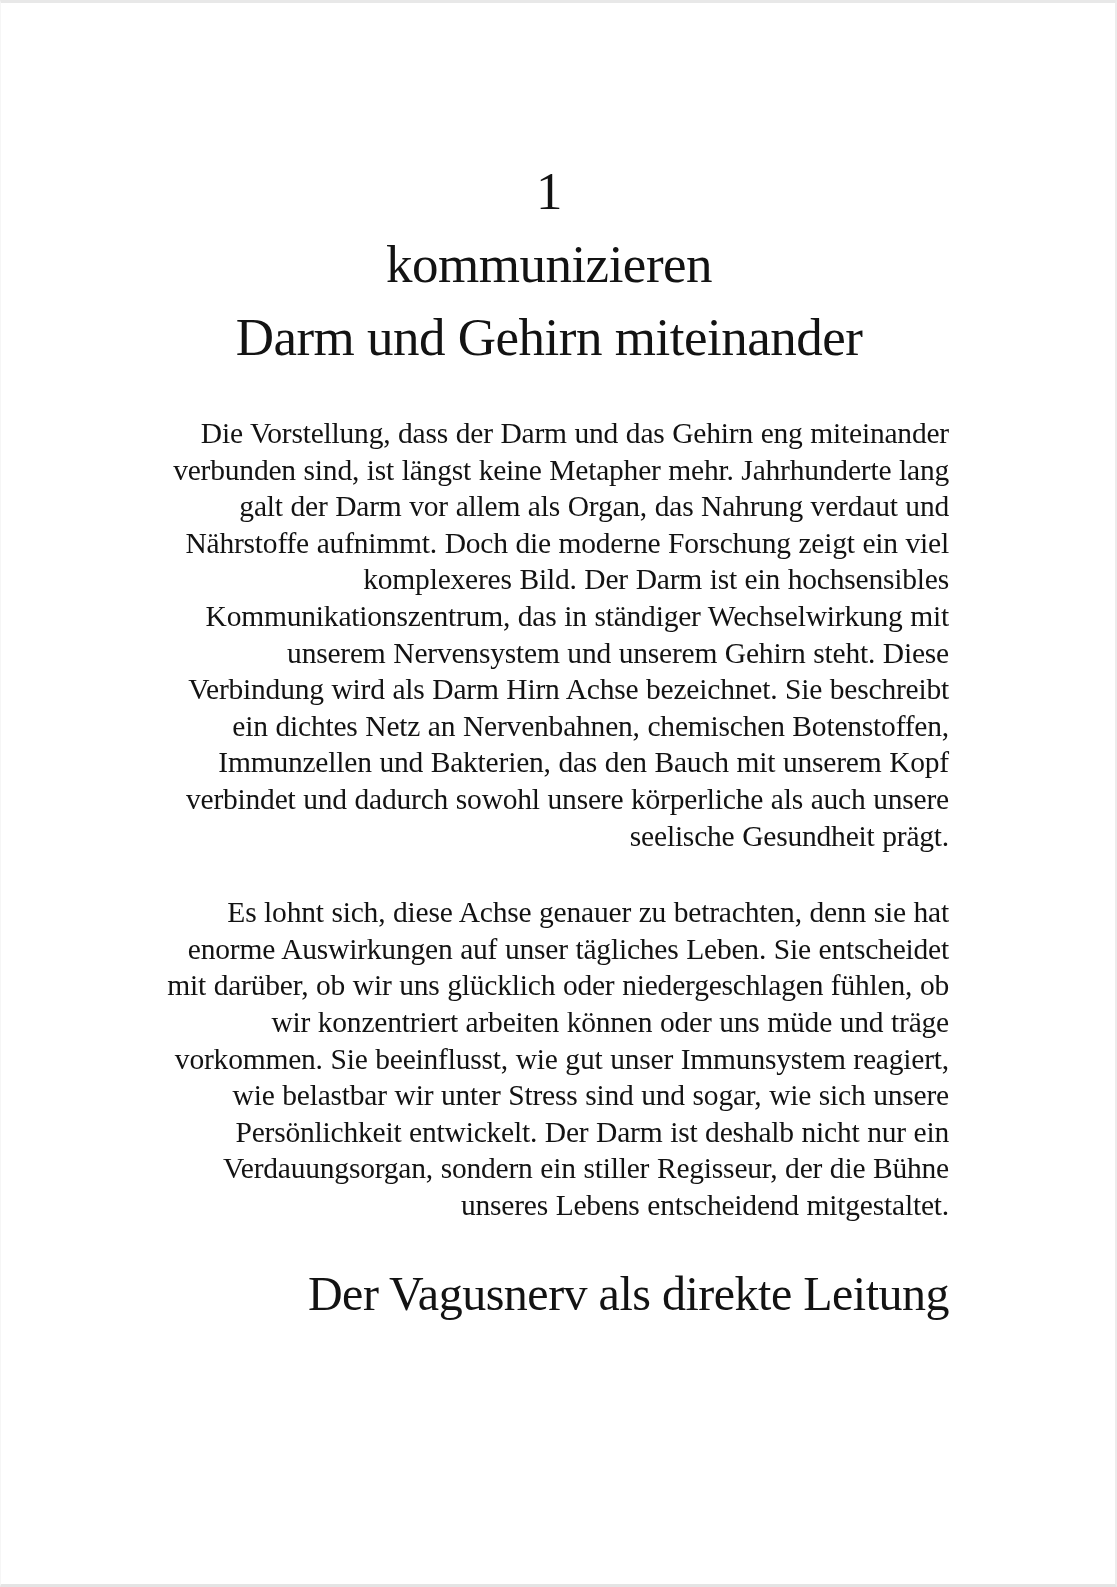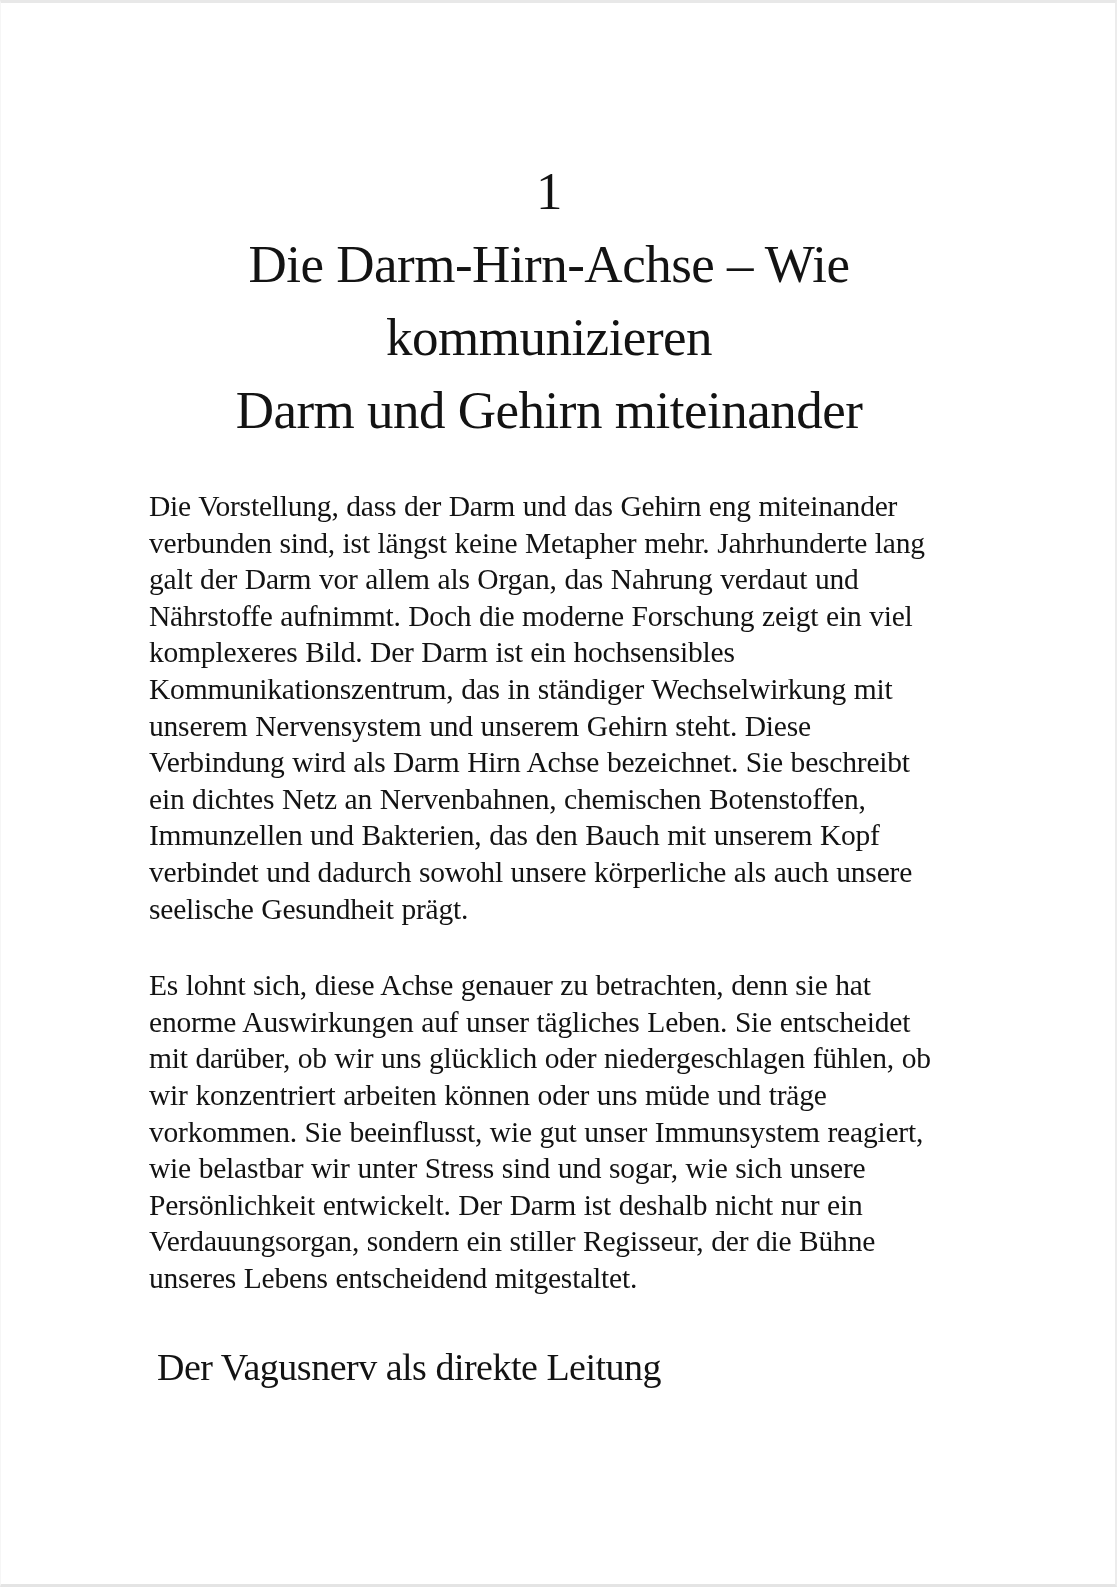--- a/index.html
+++ b/index.html
@@ -41,46 +41,45 @@
   }
   .chapter-title .title-line {
     display: block;
   }
   .body-paragraph {
     margin: 0;
     margin-top: 40px;
     font-size: 29.5px;
     line-height: 36.6px;
     letter-spacing: -0.2px;
-    text-align: left;
+    text-align: right;
     word-spacing: 0.5px;
   }
   .body-paragraph.first {
     margin-top: 41px;
   }
   .section-heading {
-    margin: 8px;
+    margin: 0;
     margin-top: 46px;
-    font-size: 38px;
+    font-size: 48px;
     line-height: 50px;
     font-weight: 400;
     letter-spacing: -0.5px;
-    text-align: left;
+    text-align: right;
   }
 </style>
 </head>
 <body>
 
 <div class="page">
   <div class="content">
 
     <header class="chapter-heading">
       <span class="chapter-number">1</span>
       <h1 class="chapter-title" style="margin:0;font-size:inherit;font-weight:inherit;line-height:inherit;">
-        <span class="title-line">Die Darm-Hirn-Achse – Wie</span>
         <span class="title-line">kommunizieren</span>
         <span class="title-line">Darm und Gehirn miteinander</span>
       </h1>
     </header>
 
     <p class="body-paragraph first">Die Vorstellung, dass der Darm und das Gehirn eng miteinander verbunden sind, ist längst keine Metapher mehr. Jahrhunderte lang galt der Darm vor allem als Organ, das Nahrung verdaut und Nährstoffe aufnimmt. Doch die moderne Forschung zeigt ein viel komplexeres Bild. Der Darm ist ein hochsensibles Kommunikationszentrum, das in ständiger Wechselwirkung mit unserem Nervensystem und unserem Gehirn steht. Diese Verbindung wird als Darm Hirn Achse bezeichnet. Sie beschreibt ein dichtes Netz an Nervenbahnen, chemischen Botenstoffen, Immunzellen und Bakterien, das den Bauch mit unserem Kopf verbindet und dadurch sowohl unsere körperliche als auch unsere seelische Gesundheit prägt.</p>
 
     <p class="body-paragraph">Es lohnt sich, diese Achse genauer zu betrachten, denn sie hat enorme Auswirkungen auf unser tägliches Leben. Sie entscheidet mit darüber, ob wir uns glücklich oder niedergeschlagen fühlen, ob wir konzentriert arbeiten können oder uns müde und träge vorkommen. Sie beeinflusst, wie gut unser Immunsystem reagiert, wie belastbar wir unter Stress sind und sogar, wie sich unsere Persönlichkeit entwickelt. Der Darm ist deshalb nicht nur ein Verdauungsorgan, sondern ein stiller Regisseur, der die Bühne unseres Lebens entscheidend mitgestaltet.</p>
 
     <h2 class="section-heading">Der Vagusnerv als direkte Leitung</h2>

